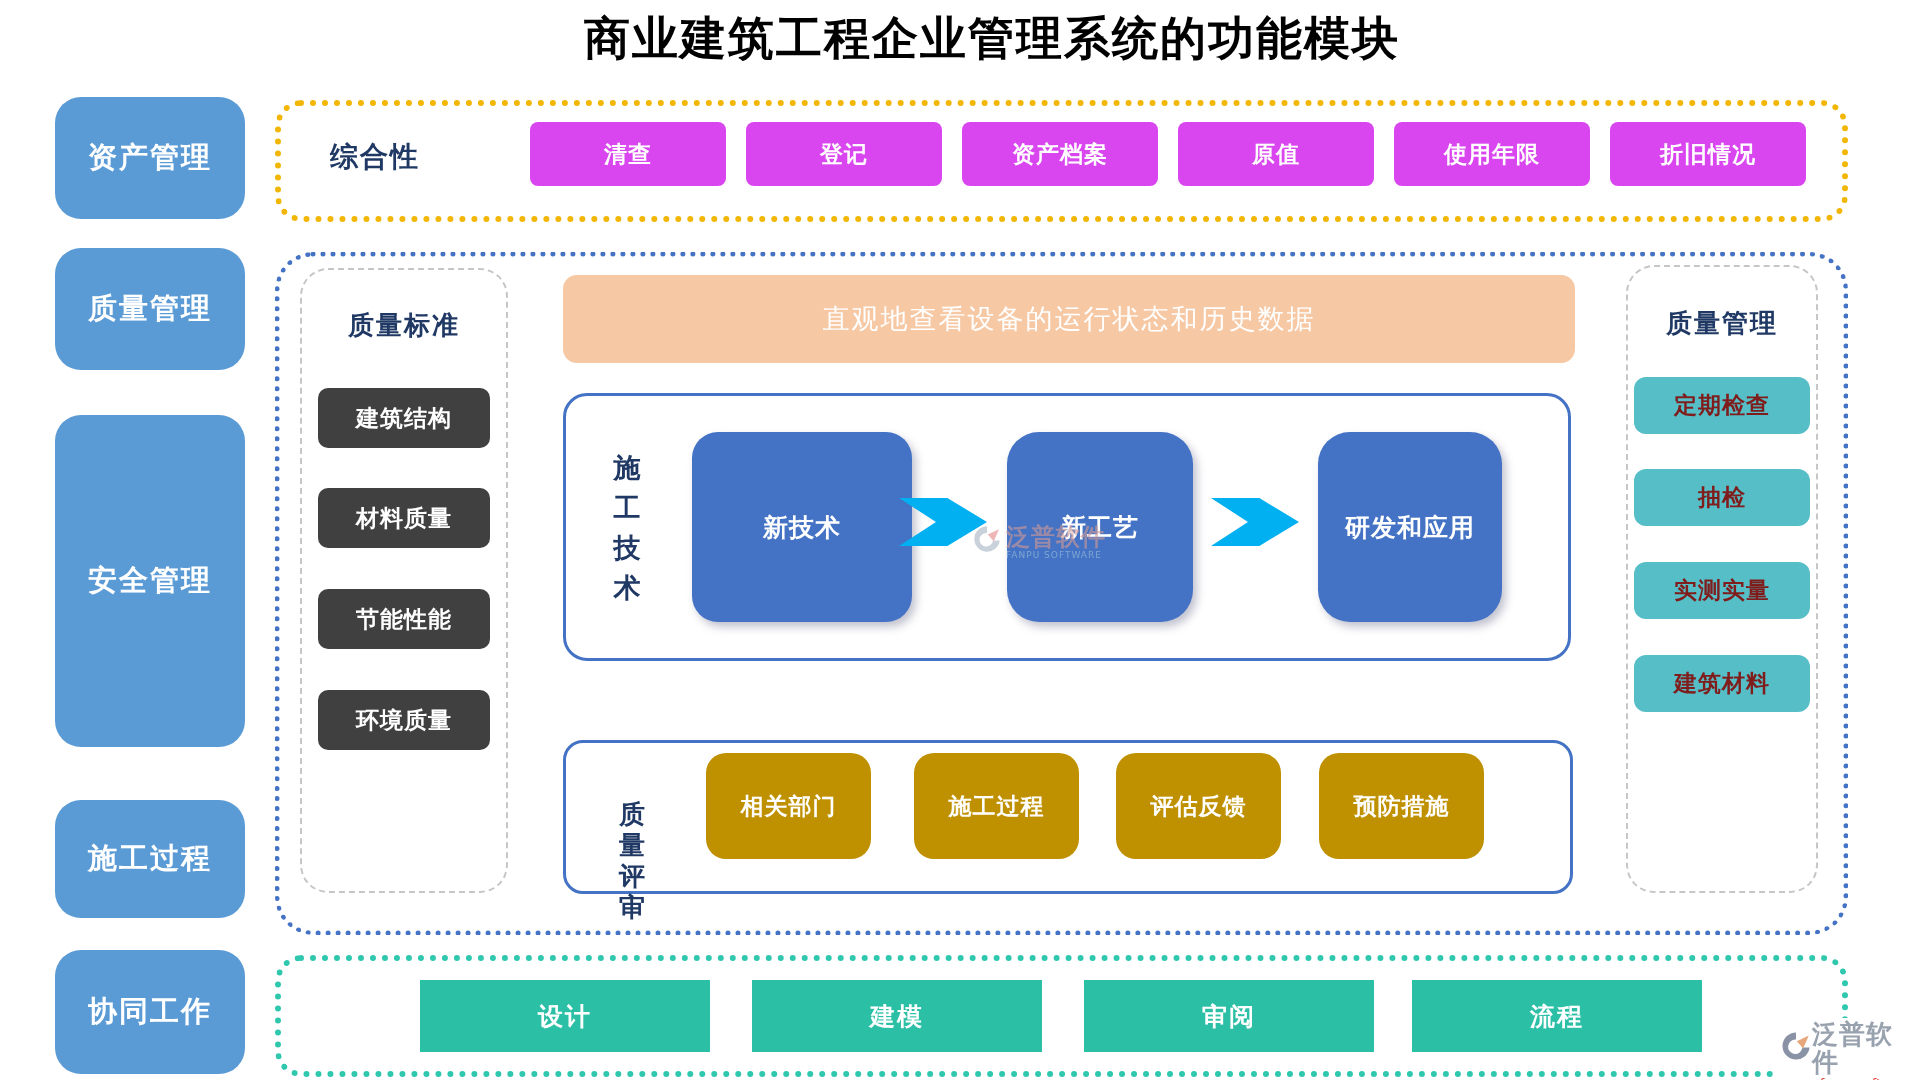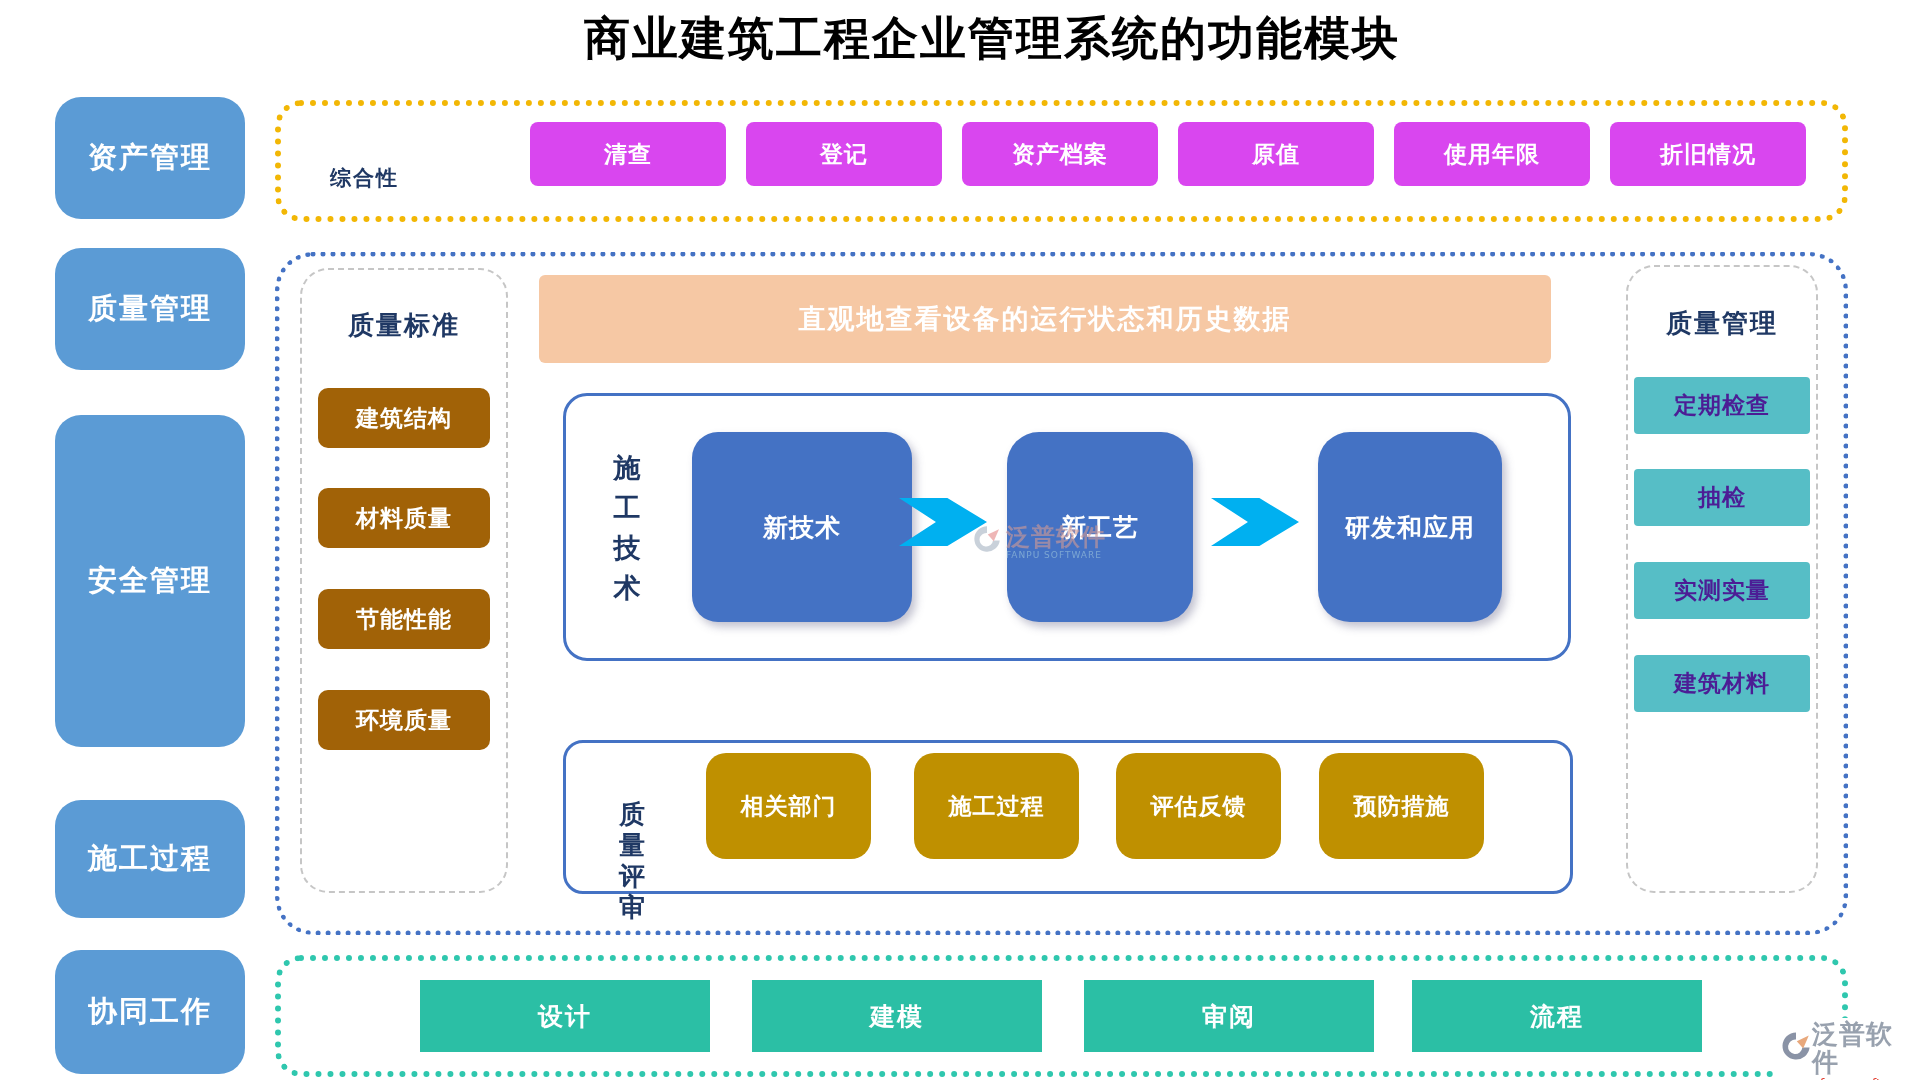--- a/index.html
+++ b/index.html
@@ -10,37 +10,37 @@
 
   .page-title{left:0;top:8px;width:1920px;height:62px;text-align:center;
     font-size:46px;font-weight:bold;color:#000;letter-spacing:2px;padding-left:32px;}
 
   
   .side-item{left:55px;width:190px;background:#5b9bd5;border-radius:26px;
     color:#fff;font-size:29px;font-weight:bold;letter-spacing:2px;}
 
   
   .top-box{left:275px;top:100px;width:1573px;height:122px;border:6px dotted #f2b705;border-radius:26px;box-sizing:border-box;}
-  .section-label{color:#1f3864;font-size:21px;font-weight:bold;letter-spacing:2px;margin-top:26px;}
+  .section-label{color:#1f3864;font-size:28px;font-weight:bold;letter-spacing:2px;}
   .btn-top{top:122px;width:196px;height:64px;background:#d946ef;border-radius:8px;
     color:#fff;font-size:23px;font-weight:bold;letter-spacing:1px;}
 
   
   .mid-box{left:275px;top:252px;width:1573px;height:683px;border:5px dotted #4472c4;border-radius:38px;box-sizing:border-box;}
   .dash-panel{border:2px dashed #c6c6c6;border-radius:28px;box-sizing:border-box;}
   .panel-left{left:300px;top:268px;width:208px;height:625px;}
   .panel-right{left:1626px;top:265px;width:192px;height:628px;}
   .panel-title{color:#1f3864;font-size:26px;font-weight:bold;letter-spacing:2px;text-align:center;}
-  .btn-green{left:318px;width:172px;height:60px;background:#a16207;border-radius:10px;
+  .btn-green{left:318px;width:172px;height:60px;background:#404040;border-radius:10px;
     color:#fff;font-size:23px;font-weight:bold;letter-spacing:1px;}
-  .btn-teal{left:1634px;width:176px;height:57px;background:#56bec6;border-radius:4px;
-    color:#4c1d95;font-size:23px;font-weight:bold;letter-spacing:1px;}
+  .btn-teal{left:1634px;width:176px;height:57px;background:#56bec6;border-radius:12px;
+    color:#7f1d1d;font-size:23px;font-weight:bold;letter-spacing:1px;}
 
-  .banner{left:539px;top:275px;width:1012px;height:88px;background:#f6c8a4;border-radius:6px;
-    color:#fff;font-size:27px;font-weight:bold;letter-spacing:2px;}
+  .banner{left:563px;top:275px;width:1012px;height:88px;background:#f6c8a4;border-radius:14px;
+    color:#fff;font-size:27px;font-weight:normal;letter-spacing:2px;}
 
   .flow-box{left:563px;top:393px;width:1008px;height:268px;background:#fff;
     border:3px solid #4472c4;border-radius:24px;box-sizing:border-box;}
   .review-box{left:563px;top:740px;width:1010px;height:154px;background:#fff;
     border:3px solid #4472c4;border-radius:20px;box-sizing:border-box;}
   .vlabel{width:34px;color:#1f3864;font-size:27px;font-weight:bold;text-align:center;
     word-break:break-all;line-height:40px;}
   .flow-step{top:432px;height:190px;background:#4472c4;border-radius:32px;color:#fff;
     font-size:25px;font-weight:bold;letter-spacing:1px;box-shadow:4px 5px 8px rgba(80,80,120,.35);}
   .flow-arrow{top:498px;width:88px;height:48px;background:#00b0f0;

